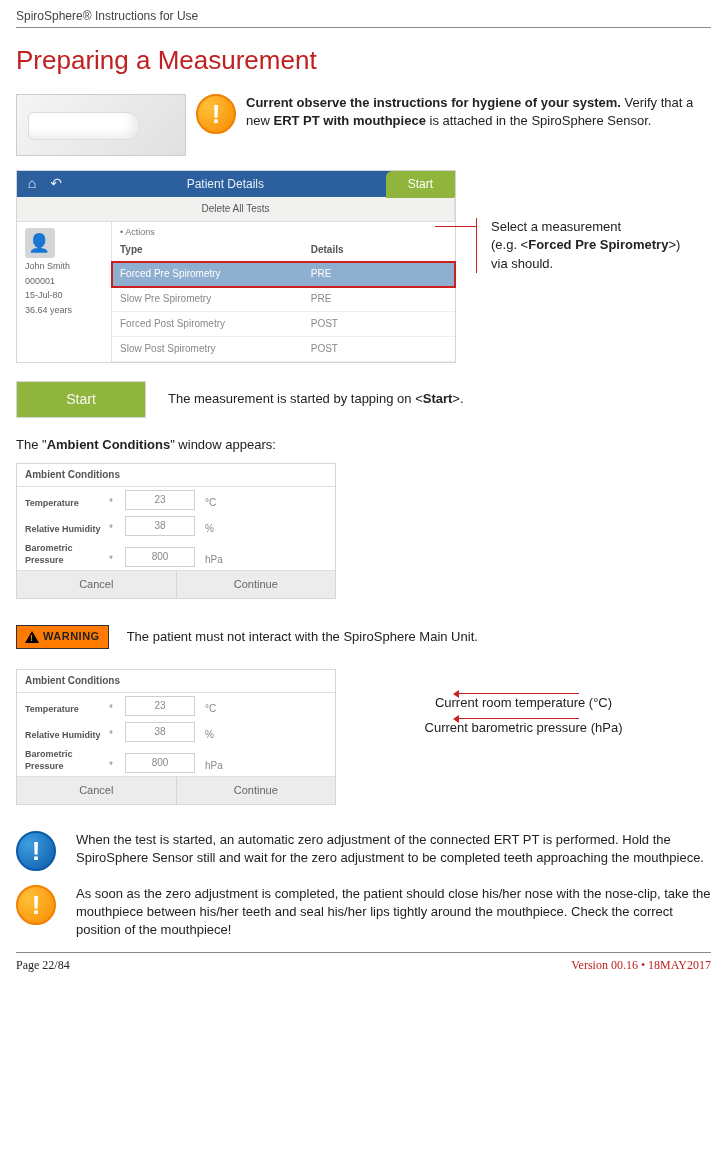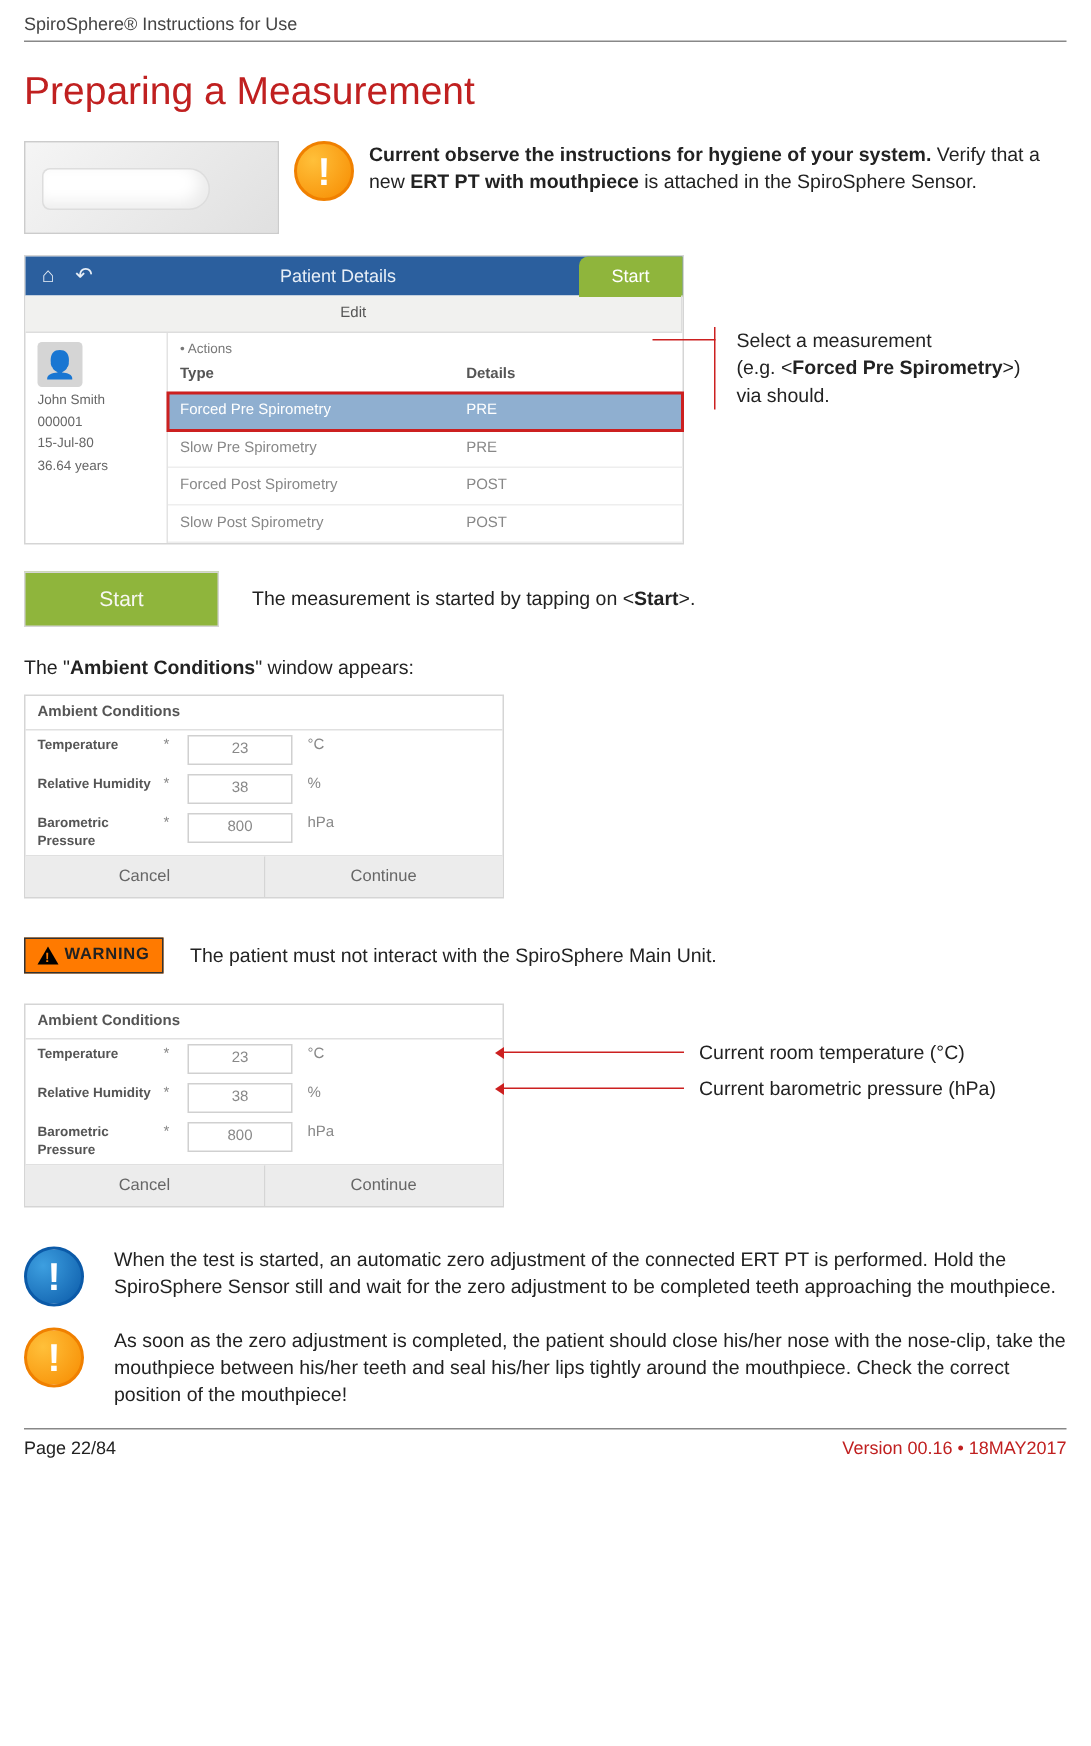--- a/index.html
+++ b/index.html
@@ -135,21 +135,21 @@
   }
 
   .ambient-intro { margin:18px 0 8px 0; font-size:13px; }
 
   
   .ambient-shot {
     width:320px; border:1px solid #d5d5d5;
     font-size:10px; color:#666;
   }
   .amb-title { padding:4px 8px; border-bottom:1px solid #e0e0e0; font-weight:bold; color:#555;}
-  .amb-row { display:flex; align-items:flex-start; padding:3px 8px; gap:6px; }
+  .amb-row { display:flex; align-items:flex-end; padding:3px 8px; gap:6px; }
   .amb-row .lbl { width:78px; font-weight:bold; color:#555; font-size:9px;}
   .amb-row .star { width:10px; color:#888;}
   .amb-row .fld { border:1px solid #d0d0d0; background:#fff; width:70px; padding:2px 6px; text-align:center; color:#888;}
   .amb-row .unit { margin-left:4px; color:#888;}
   .amb-btns { display:flex; border-top:1px solid #e0e0e0; }
   .amb-btns div { flex:1; text-align:center; padding:6px 17px; background:#ececec; color:#666; font-size:11px;}
   .amb-btns div:first-child { border-right:1px solid #d5d5d5;}
 
   .warning-row { margin-top:26px; display:flex; align-items:center; gap:18px; }
   .warning-badge {
@@ -162,33 +162,33 @@
     border-bottom:12px solid #000;
     position:relative;
   }
   .warning-badge .tri::after{
     content:"!"; position:absolute; left:-2px; top:1px; font-size:9px; color:#ff7a00; font-weight:bold;
   }
   .warning-badge .txt { font-weight:bold; font-size:11px; letter-spacing:0.5px;}
 
   .ambient-annot { margin-top:20px; display:flex; align-items:flex-start; gap:0; }
   .annot-lines { flex:1; padding-top:24px; font-size:13px; }
-  .annot-lines .aline { display:flex; align-items:center; margin-bottom:6px; }
+  .annot-lines .aline { display:flex; align-items:center; margin-bottom:6px;flex-direction:column; }
   .annot-lines .arrow {
     width:120px; height:1px; background:#cc2020; position:relative; margin-right:10px; flex-shrink:0;
   }
   .annot-lines .arrow::before {
     content:""; position:absolute; left:-6px; top:-3px;
     border-top:4px solid transparent; border-bottom:4px solid transparent; border-right:6px solid #cc2020;
   }
 
   .note-block { margin-top:26px; display:flex; gap:10px; font-size:13px; }
 
   .footer-rule { border:none; border-top:1px solid #888; margin:12px 0 4px 0;}
-  .footer { display:flex; justify-content:space-between; font-size:12px; }
+  .footer { display:flex; justify-content:space-between; font-size:12px;font-family:Liberation Serif, serif; }
   .footer .ver { color:#c02020; }
 </style>
 </head>
 <body>
 
 <div class="page">
 
   <div class="top-header">SpiroSphere® Instructions for Use</div>
   <hr class="top-rule">
 
@@ -206,21 +206,21 @@
     <div class="patient-shot">
       <div class="pd-topbar">
         <div class="pd-topbar-left">
           <div class="pd-nav-ic">⌂</div>
           <div class="pd-nav-ic">↶</div>
         </div>
         <div class="pd-title">Patient Details</div>
         <div class="pd-start-tab">Start</div>
       </div>
       <div class="pd-toolbar">
-        <div>Edit</div>
+        <div>Delete All Tests</div>
       </div>
       <div class="pd-body">
         <div class="pd-side">
           <div class="pd-avatar">👤</div>
           <div>John Smith</div>
           <div>000001</div>
           <div>15-Jul-80</div>
           <div>36.64 years</div>
         </div>
         <div class="pd-main">

